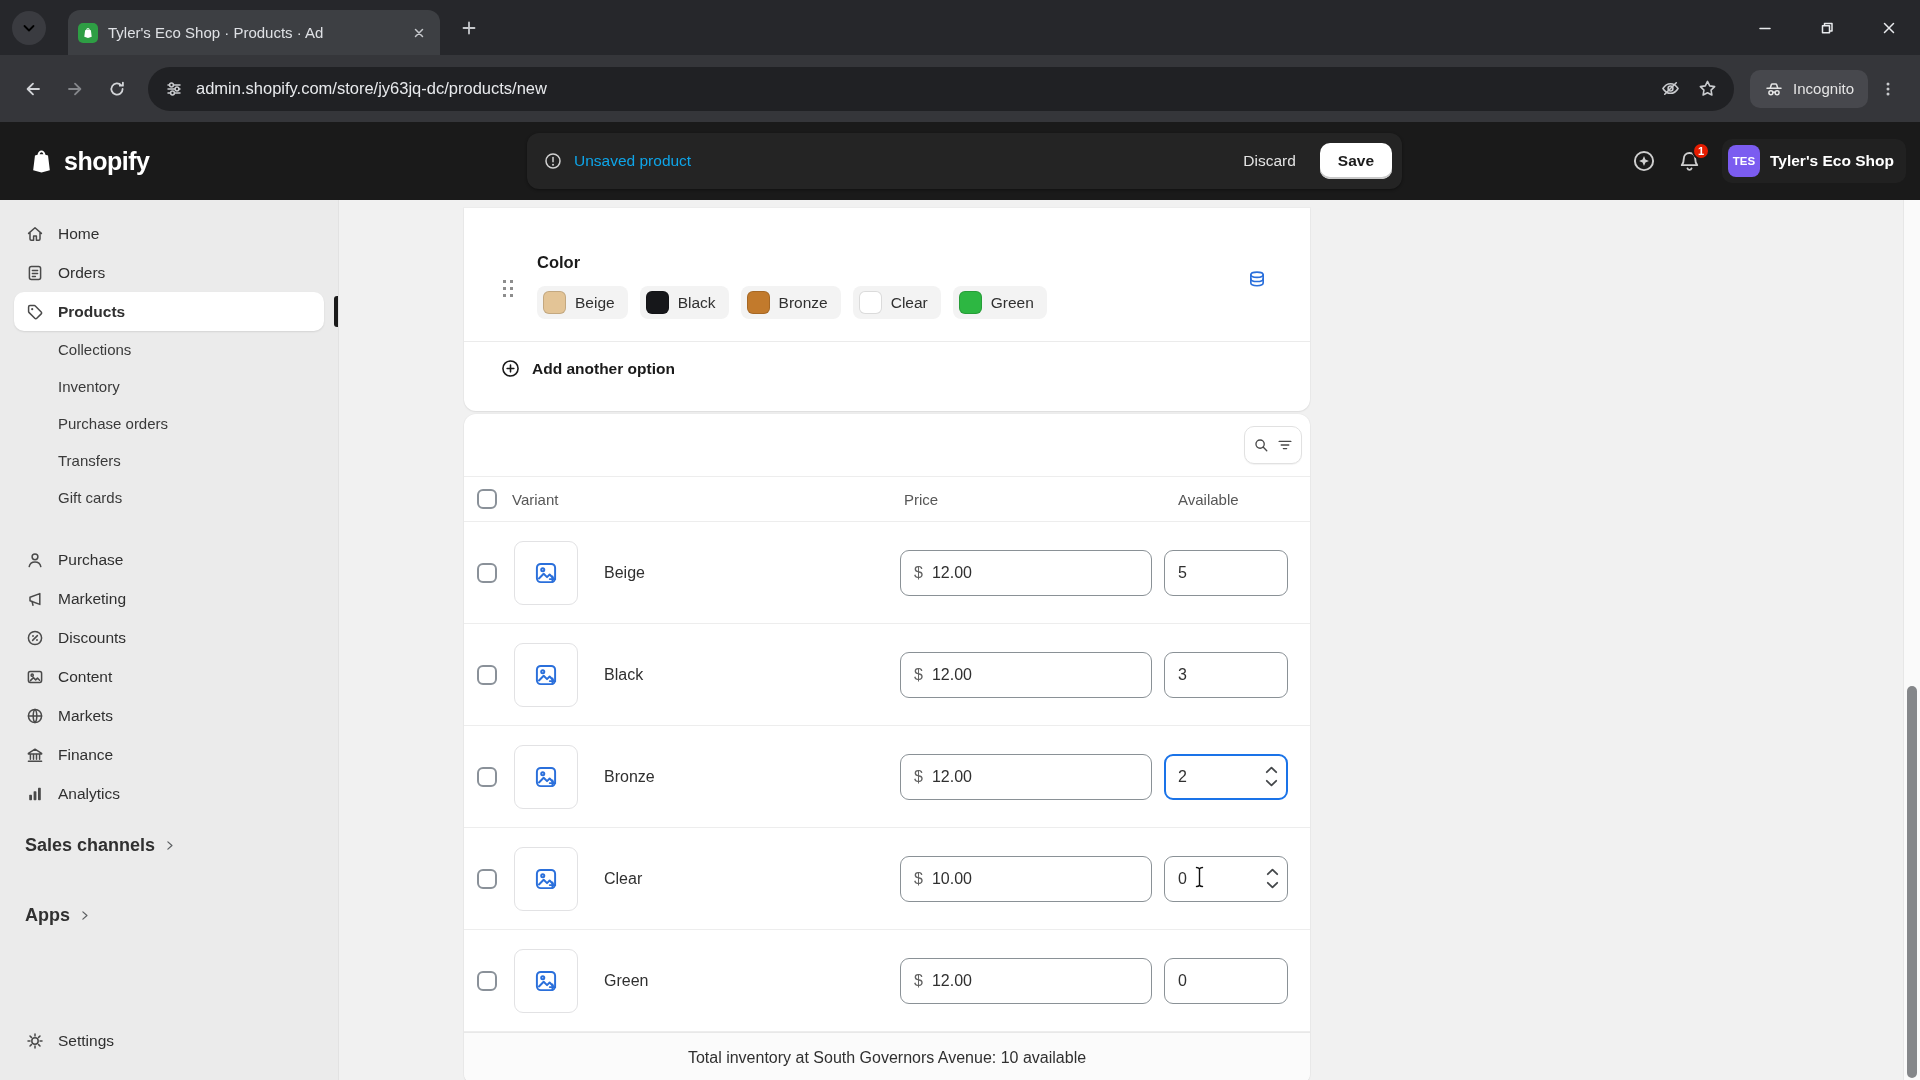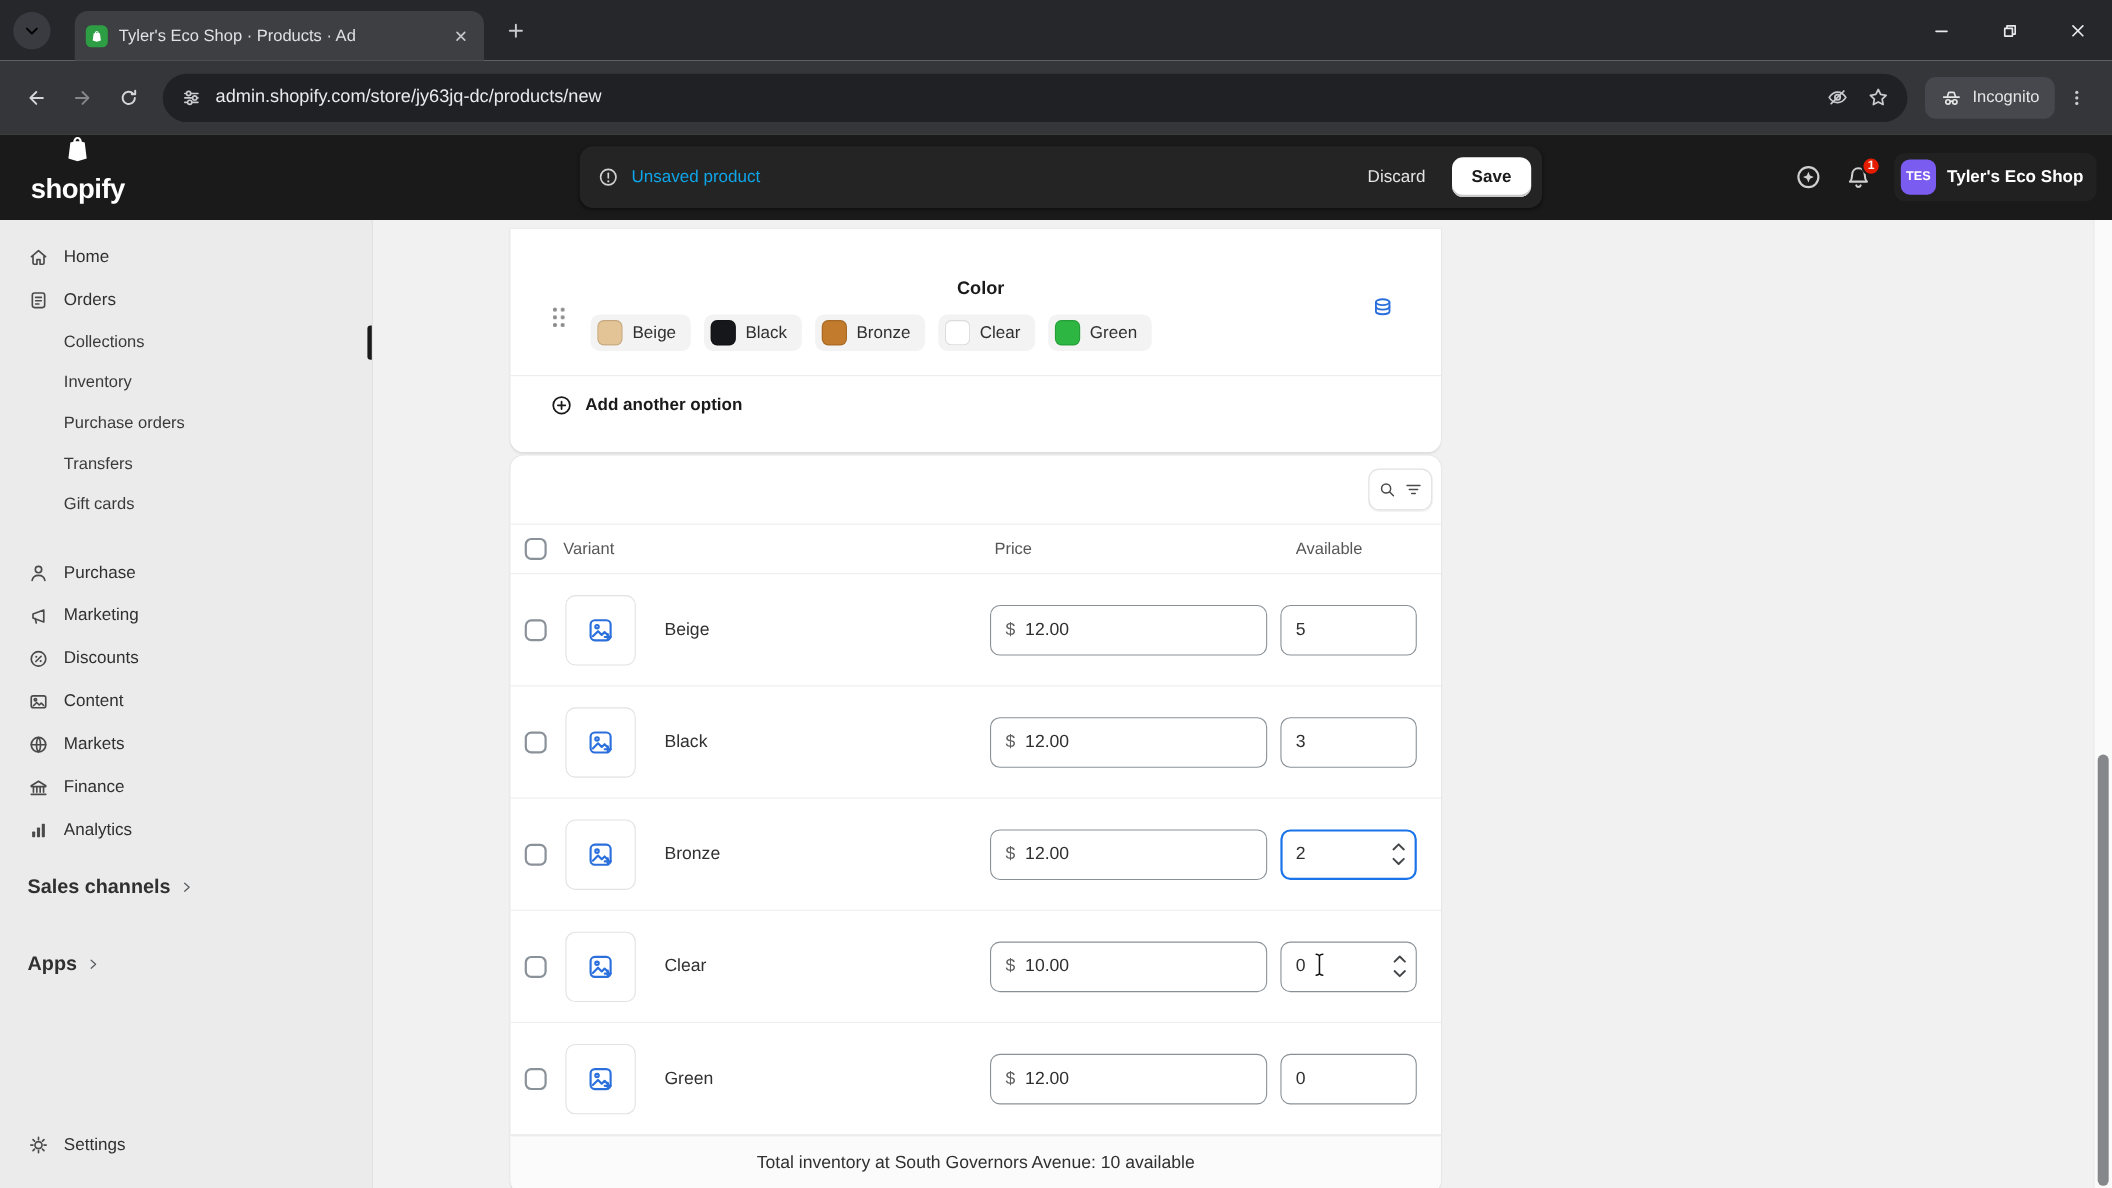--- a/index.html
+++ b/index.html
@@ -22,21 +22,21 @@
   .nav-btn { width:42px; height:42px; border-radius:50%; display:flex; align-items:center; justify-content:center; color:#d3d5d8; flex:none; }
   .nav-btn.dim { color:#85878b; }
   .omnibox { flex:1; height:44px; background:#202124; border-radius:22px; margin:0 10px; display:flex; align-items:center; padding:0 16px; gap:12px; min-width:0; }
   .url { color:#e8eaed; font-size:16.5px; white-space:nowrap; overflow:hidden; }
   .omni-right { margin-left:auto; display:flex; align-items:center; gap:16px; color:#c9cbce; }
   .incognito-chip { height:38px; border-radius:10px; background:#47484d; display:flex; align-items:center; gap:9px; padding:0 14px; color:#e5e5e5; font-size:15px; flex:none; margin-left:6px; }
   .kebab { color:#c9cbce; width:40px; height:40px; display:flex; align-items:center; justify-content:center; flex:none; }
 
   
   .shopbar { position:absolute; top:122px; left:0; right:0; height:78px; background:#1a1a1a; }
-  .logo { position:absolute; left:28px; top:0; height:78px; display:flex; align-items:center; gap:9px;flex-direction:column; }
+  .logo { position:absolute; left:28px; top:0; height:78px; display:flex; align-items:center; gap:9px; }
   .logo-text { color:#fff; font-size:25px; font-weight:bold; letter-spacing:-0.5px; }
   .savebar { position:absolute; left:527px; top:11px; width:875px; height:56px; background:#242424; border-radius:12px; display:flex; align-items:center; padding:0 10px 0 16px; box-shadow:0 1px 3px rgba(0,0,0,.4); }
   .savebar-status { display:flex; align-items:center; gap:11px; color:#0ea5e9; font-size:15.5px; }
   .savebar-actions { margin-left:auto; display:flex; align-items:center; gap:10px; }
   .btn-discard { color:#e3e3e3; font-size:15.5px; font-weight:400; padding:9px 14px; border-radius:10px; background:transparent; border:none; }
   .btn-save { color:#1a1a1a; font-size:15.5px; font-weight:600; padding:9px 18px; border-radius:10px; background:#ffffff; border:none; box-shadow:inset 0 -2px 0 #c9c9c9; }
   .shop-right { position:absolute; right:14px; top:0; height:78px; display:flex; align-items:center; gap:20px; }
   .icon-btn-dark { color:#cfcfcf; display:flex; align-items:center; justify-content:center; position:relative; }
   .badge { position:absolute; top:-7px; right:-8px; min-width:18px; height:18px; border-radius:9px; background:#e51c00; color:#fff; font-size:11px; font-weight:bold; display:flex; align-items:center; justify-content:center; padding:0 4px; border:2px solid #1a1a1a; }
   .store-chip { display:flex; align-items:center; gap:10px; background:#212121; border-radius:10px; padding:6px 12px 6px 6px; }
@@ -54,21 +54,21 @@
   .nav-section { display:flex; align-items:center; gap:8px; height:36px; margin:0 14px; padding:0 11px; color:#303030; font-size:18px; font-weight:600; }
   .nav-section .chev { color:#5c5f62; display:flex; }
   .active-indicator { position:absolute; right:0; top:96px; width:4px; height:31px; background:#1a1a1a; border-radius:3px 0 0 3px; }
   .settings-item { position:absolute; bottom:20px; left:0; right:0; }
 
   .content { flex:1; position:relative; }
   .card { position:absolute; left:125px; width:846px; background:#fff; box-shadow:0 1px 2px rgba(0,0,0,.07), 0 0 0 1px rgba(0,0,0,.02); }
 
   
   .options-card { top:8px; border-radius:0 0 12px 12px; padding-top:44px; }
-  .opt-row { display:flex; padding:0 42px 0 37px;text-align:center; }
+  .opt-row { display:flex; padding:0 42px 0 37px; }
   .drag-handle { margin-top:26px; width:14px; height:20px; background-image:radial-gradient(circle, #8d8d8d 1.7px, transparent 2px); background-size:7px 7px; flex:none; }
   .opt-main { margin-left:22px; flex:1; }
   .opt-title { font-size:16.5px; font-weight:700; color:#1a1a1a; line-height:20px; }
   .chips { display:flex; gap:12px; margin-top:14px; }
   .chip { display:flex; align-items:center; gap:9px; background:#f3f3f3; border-radius:8px; padding:5px 13px 5px 6px; font-size:15.5px; color:#303030; }
   .swatch { width:23px; height:23px; border-radius:6px; box-shadow:inset 0 0 0 1px rgba(0,0,0,.14); }
   .opt-side-icon { color:#2a6fdb; margin-top:16px; flex:none; }
   .add-row { margin-top:22px; border-top:1px solid #ebebeb; display:flex; align-items:center; gap:11px; padding:16px 36px 32px; color:#1a1a1a; }
   .add-label { font-size:15.5px; font-weight:600; }
 
@@ -266,20 +266,29 @@
       </div>
       <div class="nav-item">
         <span class="nicon">
             <svg width="20" height="20" viewBox="0 0 20 20">
               <rect class="str" x="4.4" y="3.4" width="11.2" height="13.2" rx="2"></rect>
               <path class="str" d="M7.4 7.4 h5.2 M7.4 10.4 h5.2 M7.4 13.4 h3"></path>
             </svg>
           </span>
         <span>Orders</span>
       </div>
+      <div class="nav-item active">
+        <span class="nicon">
+            <svg width="20" height="20" viewBox="0 0 20 20">
+              <path class="str" d="M3.6 5 a1.4 1.4 0 0 1 1.4-1.4 h4.3 c.37 0 .73.15 1 .41 l5.9 5.9 a1.4 1.4 0 0 1 0 2 l-4.4 4.4 a1.4 1.4 0 0 1 -2 0 L3.9 10.4 a1.4 1.4 0 0 1 -.3-.93 Z"></path>
+              <circle cx="7.2" cy="7.2" r="1.1" fill="currentColor"></circle>
+            </svg>
+          </span>
+        <span>Products</span>
+      </div>
       <div class="nav-sub">
           <span>Collections</span>
         </div>
       <div class="nav-sub">
           <span>Inventory</span>
         </div>
       <div class="nav-sub">
           <span>Purchase orders</span>
         </div>
       <div class="nav-sub">

